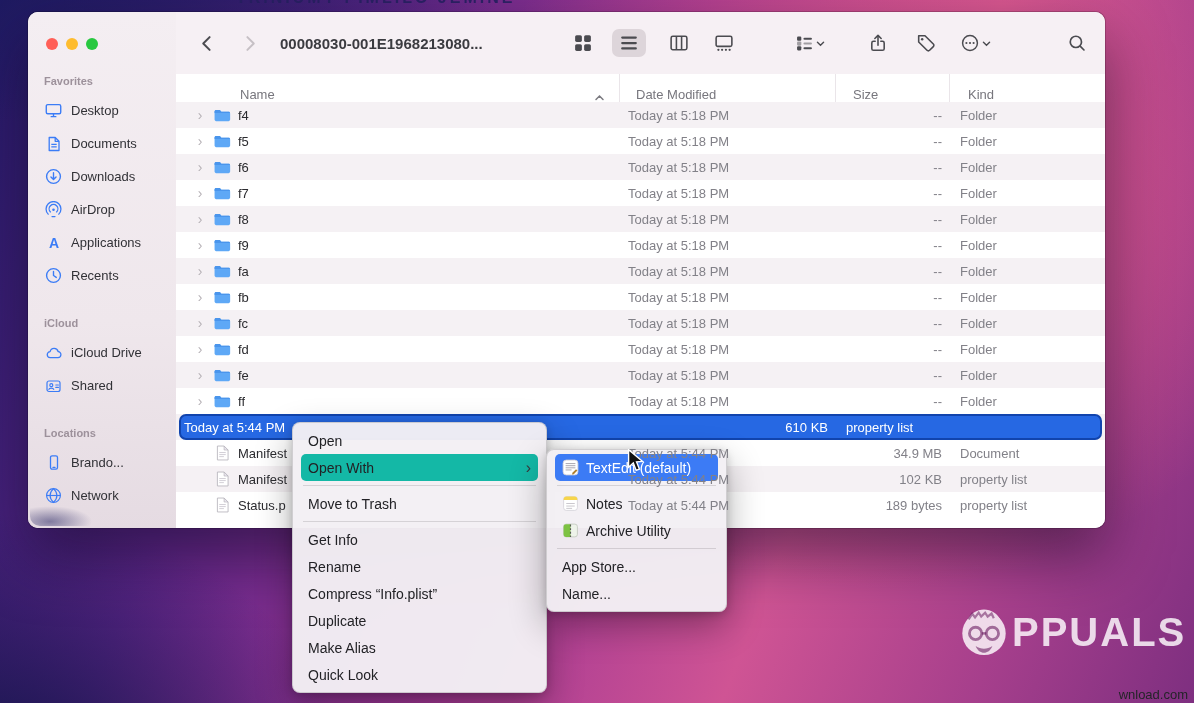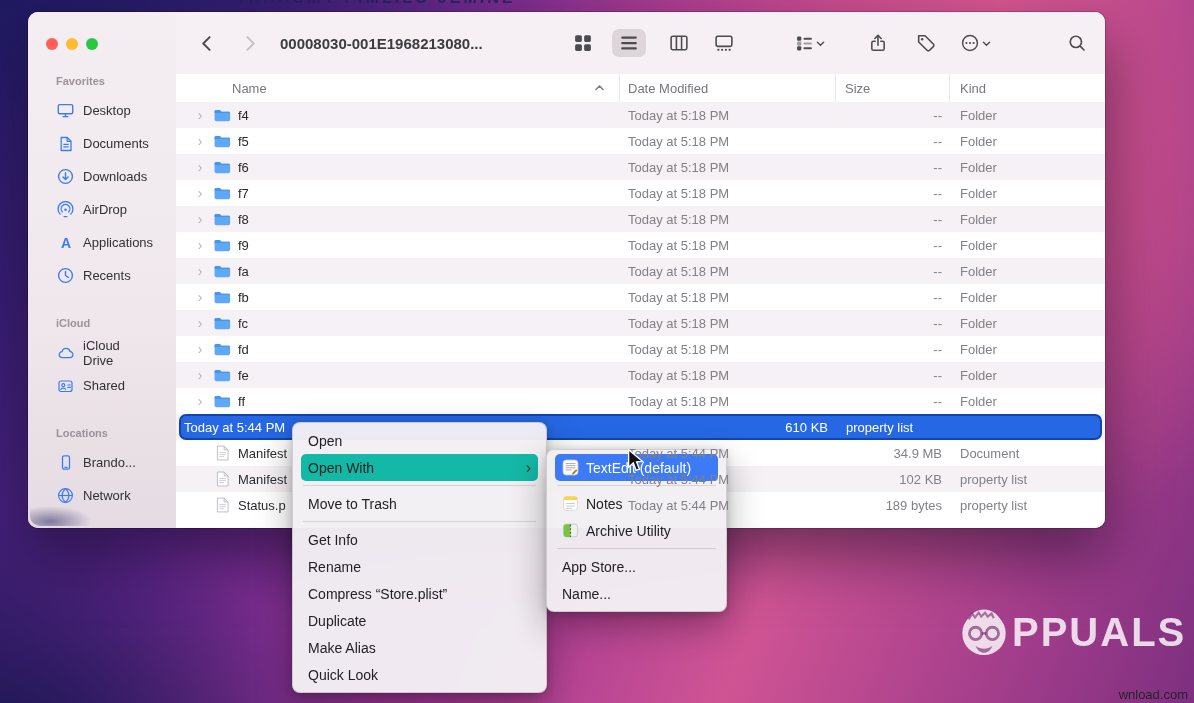--- a/index.html
+++ b/index.html
@@ -16,41 +16,41 @@
   
   .window{position:absolute;left:28px;top:12px;width:1077px;height:516px;border-radius:10px;
     background:#fff;box-shadow:0 28px 60px rgba(10,5,30,.5),0 0 0 1px rgba(0,0,0,.18);}
   .sidebar{position:absolute;left:0;top:0;bottom:0;width:148px;border-radius:10px 0 0 10px;
     background:linear-gradient(180deg,#f4eef2 0%,#efe7ec 60%,#e5dbe2 100%);border-right:1px solid #ddd5db;}
   .sidebar::after{content:'';position:absolute;left:2px;bottom:2px;width:80px;height:30px;
     background:radial-gradient(60px 22px at 25% 85%, rgba(27,25,90,.5), transparent 70%);border-radius:0 0 0 10px;}
   .traffic{position:absolute;top:26px;left:18px;display:flex;gap:8px;}
   .dot{width:12px;height:12px;border-radius:50%;}
   .dot.r{background:#ff5f57}.dot.y{background:#febc2e}.dot.g{background:#28c840}
-  .sb-sections{position:absolute;top:60px;left:0;right:0;padding:0 20px;}
+  .sb-sections{position:absolute;top:60px;left:0;right:0;padding:0 8px;}
   .sb-section{margin-bottom:22px;}
   .sb-header{font-size:11px;font-weight:700;color:#9d919b;padding:3px 8px;height:16px;}
   .sb-item{display:flex;align-items:center;gap:8px;height:33px;padding:0 8px;border-radius:6px;
     font-size:13px;color:#313136;cursor:default;}
   .sb-ic{width:19px;height:17px;display:flex;align-items:center;justify-content:center;flex:none;}
 
   .toolbar{position:absolute;left:148px;top:0;right:0;height:62px;background:#f6f0f4;
     border-bottom:1px solid #d9d2d7;border-radius:0 10px 0 0;}
   .tbtn{position:absolute;top:17px;height:28px;width:34px;display:flex;align-items:center;
     justify-content:center;gap:3px;background:transparent;border:0;padding:0;color:#4b4b50;cursor:default;}
   .tbtn.disabled{color:#c6c0c5;}
   .tbtn.active{background:#ddd5da;border-radius:7px;}
   .tbtn.wide{width:48px;}
   .win-title{position:absolute;left:104px;top:0;height:62px;display:flex;align-items:center;
     font-size:15px;font-weight:700;color:#3b3b40;}
 
   .content{position:absolute;left:148px;top:62px;right:0;bottom:0;background:#fff;border-radius:0 0 10px 0;overflow:hidden;}
   .table-head{display:grid;grid-template-columns:444px 216px 114px 1fr;height:28px;
     border-bottom:1px solid #e9e4e8;font-size:13px;color:#77767d;align-items:center;}
-  .th{height:100%;display:flex;align-items:center;}
+  .th{height:100%;display:flex;align-items:flex-end;margin-left:8px;}
   .th.b{border-right:1px solid #eae5e9;}
   .th-name{padding:0 14px 0 56px;justify-content:space-between;}
   .th-date{padding-left:8px;}
   .th-size{padding-left:9px;}
   .th-kind{padding-left:10px;}
   .rows{position:absolute;top:28px;left:0;right:0;bottom:0;}
   .row{display:grid;grid-template-columns:444px 216px 114px 1fr;height:26px;align-items:center;
     font-size:13px;position:relative;}
   .row.shade{background:#f5f1f4;}
   .row.selected::before{content:'';position:absolute;inset:0 3px;background:#2668e3;
@@ -570,21 +570,21 @@
         <span class="mi-label">Move to Trash</span>
       </div>
       <div class="menu-sep"></div>
       <div class="menu-item">
         <span class="mi-label">Get Info</span>
       </div>
       <div class="menu-item">
         <span class="mi-label">Rename</span>
       </div>
       <div class="menu-item">
-        <span class="mi-label">Compress “Store.plist”</span>
+        <span class="mi-label">Compress “Info.plist”</span>
       </div>
       <div class="menu-item">
         <span class="mi-label">Duplicate</span>
       </div>
       <div class="menu-item">
         <span class="mi-label">Make Alias</span>
       </div>
       <div class="menu-item">
         <span class="mi-label">Quick Look</span>
       </div>

